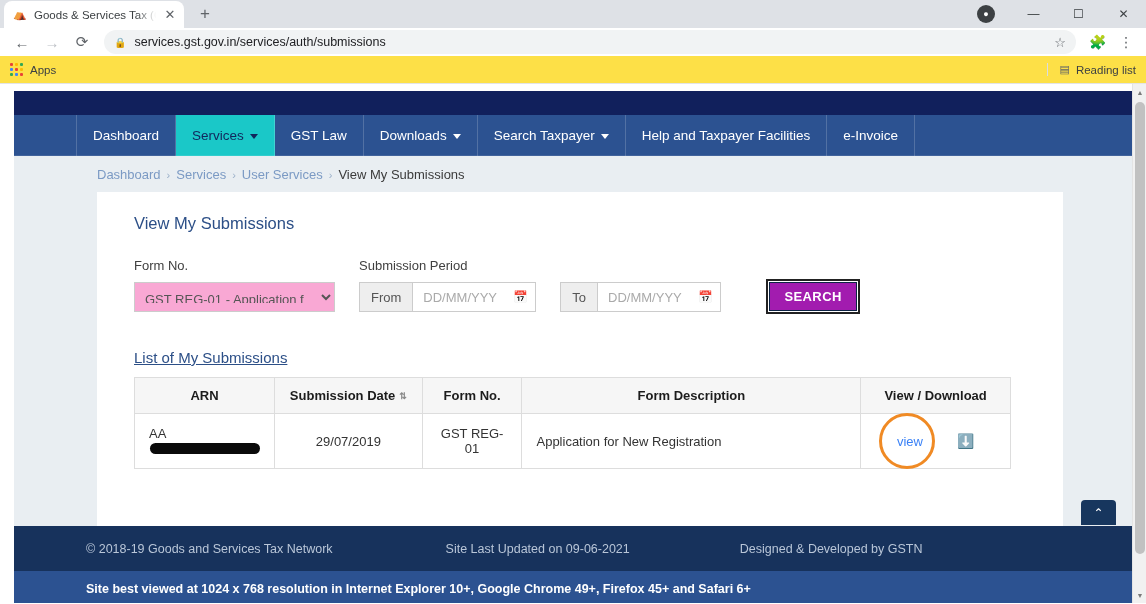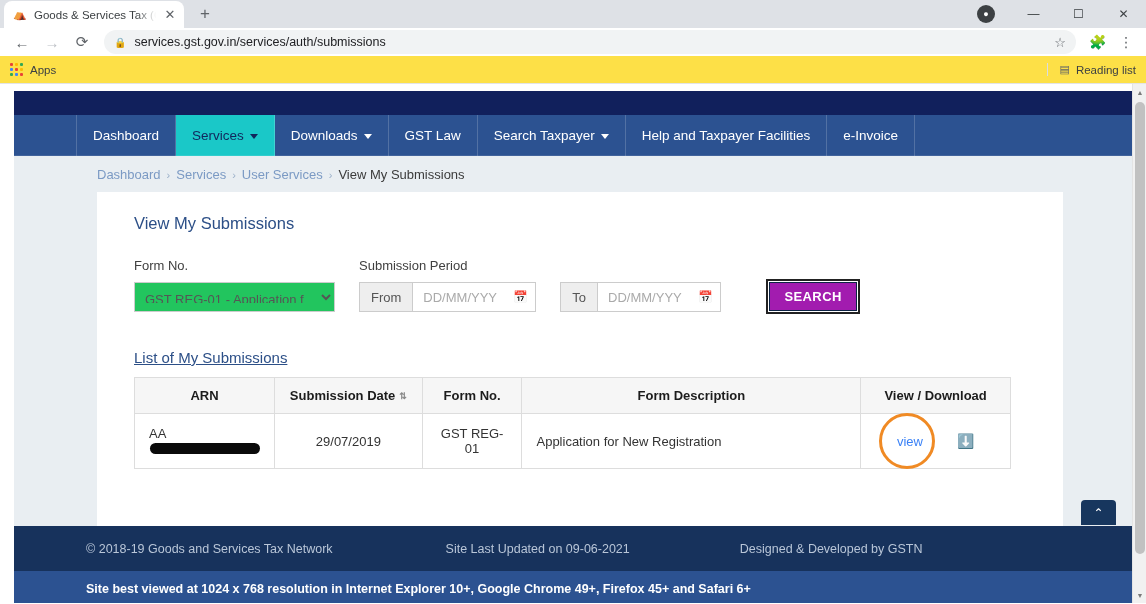--- a/index.html
+++ b/index.html
@@ -164,21 +164,21 @@
     margin-bottom: 25px;
   }
 
   .form-row { display: flex; align-items: flex-end; gap: 24px; }
   .field-group { display: flex; flex-direction: column; }
   .field-label {
     font-size: 13px; color: #404040; margin-bottom: 9px;
   }
   select.form-select {
     width: 201px; height: 30px; font-size: 13px;
-    color: #555; border: 1px solid #ccc; background: #22c55e;
+    color: #555; border: 1px solid #ccc; background: #f9a8d4;
     padding: 8px 6px; font-family: "Liberation Sans", sans-serif;
   }
 
   .period-wrap { display: flex; gap: 24px; }
   .input-group {
     display: flex; height: 30px; border: 1px solid #ccc; background: #fff;
   }
   .ig-addon {
     background: #eeeeee; border-right: 1px solid #ccc;
     display: flex; align-items: center; padding: 0 11px;
@@ -349,25 +349,25 @@
 
       <div class="navbar">
         <div class="navitem">
           <span>Dashboard</span>
         </div>
         <div class="navitem active">
           <span>Services</span>
           <span class="caret"></span>
         </div>
         <div class="navitem">
+          <span>GST Law</span>
+        </div>
+        <div class="navitem">
           <span>Downloads</span>
           <span class="caret"></span>
-        </div>
-        <div class="navitem">
-          <span>GST Law</span>
         </div>
         <div class="navitem">
           <span>Search Taxpayer</span>
           <span class="caret"></span>
         </div>
         <div class="navitem">
           <span>Help and Taxpayer Facilities</span>
         </div>
         <div class="navitem">
           <span>e-Invoice</span>

